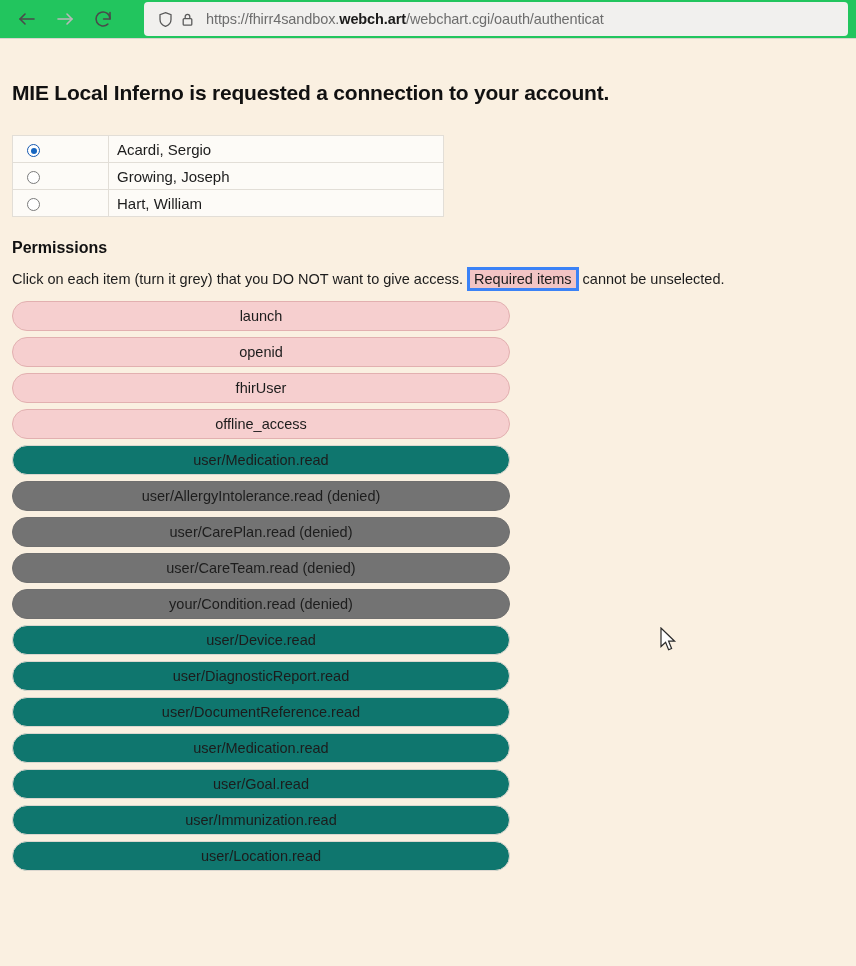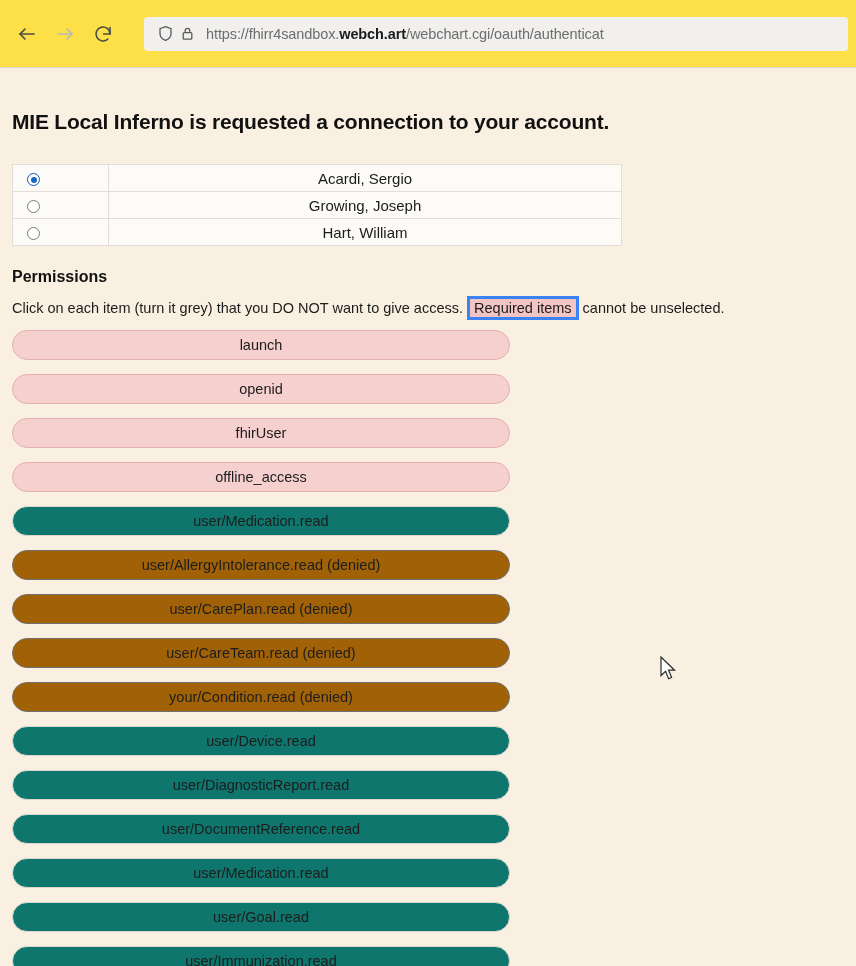--- a/index.html
+++ b/index.html
@@ -8,22 +8,22 @@
     padding: 0;
     width: 856px;
     height: 966px;
     overflow: hidden;
     font-family: "Liberation Sans", sans-serif;
     background: #faf0e1;
   }
 
   
   .browser-bar {
-    height: 68px;
-    background: #fde047;
+    height: 39px;
+    background: #22c55e;
     display: flex;
     align-items: center;
     padding: 0 8px;
     border-bottom: 1px solid #d9d4cd;
   }
   .nav-btn {
     width: 38px;
     height: 38px;
     display: flex;
     align-items: center;
@@ -77,24 +77,23 @@
     font-weight: bold;
     color: #111;
     margin: 38px 0 0 0;
     letter-spacing: -0.2px;
   }
 
   
   table.users {
     margin-top: 30px;
     border-collapse: collapse;
-    width: 610px;
+    width: 432px;
     background: #fdfbf7;
     border: 1px solid #d6d2cb;
-    text-align: center;
   }
   table.users tr { height: 27px; }
   table.users td {
     border: 1px solid #e2ded7;
     font-size: 15px;
     color: #1c1c1c;
     padding: 0 8px;
   }
   table.users td.radio-cell {
     width: 96px;
@@ -143,35 +142,35 @@
 
   .scopes { margin-top: 14px; }
   .scope {
     width: 498px;
     height: 30px;
     border-radius: 15px;
     display: flex;
     align-items: center;
     justify-content: center;
     font-size: 14.5px;
-    margin-bottom: 14px;
+    margin-bottom: 6px;
     border: 1px solid transparent;
   }
   .scope.required {
     background: #f6cfcf;
     border-color: #e2b0b0;
     color: #1c1c1c;
   }
   .scope.granted {
     background: #0f766e;
     border-color: #dcd7cf;
     color: #1c1c1c;
   }
   .scope.denied {
-    background: #a16207;
+    background: #737373;
     border-color: #6f6f6f;
     color: #1d1d1d;
   }
 
   
   .cursor {
     position: absolute;
     left: 660px;
     top: 588px;
     width: 18px;

